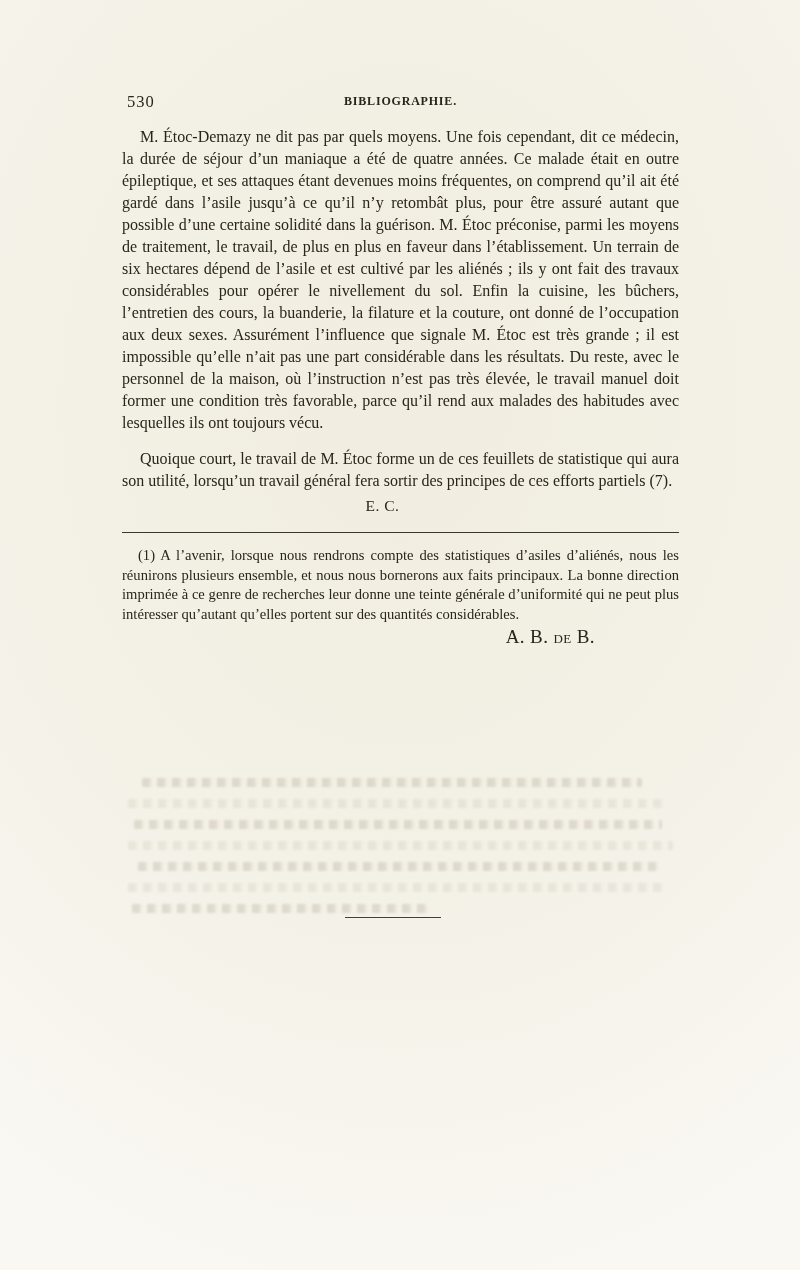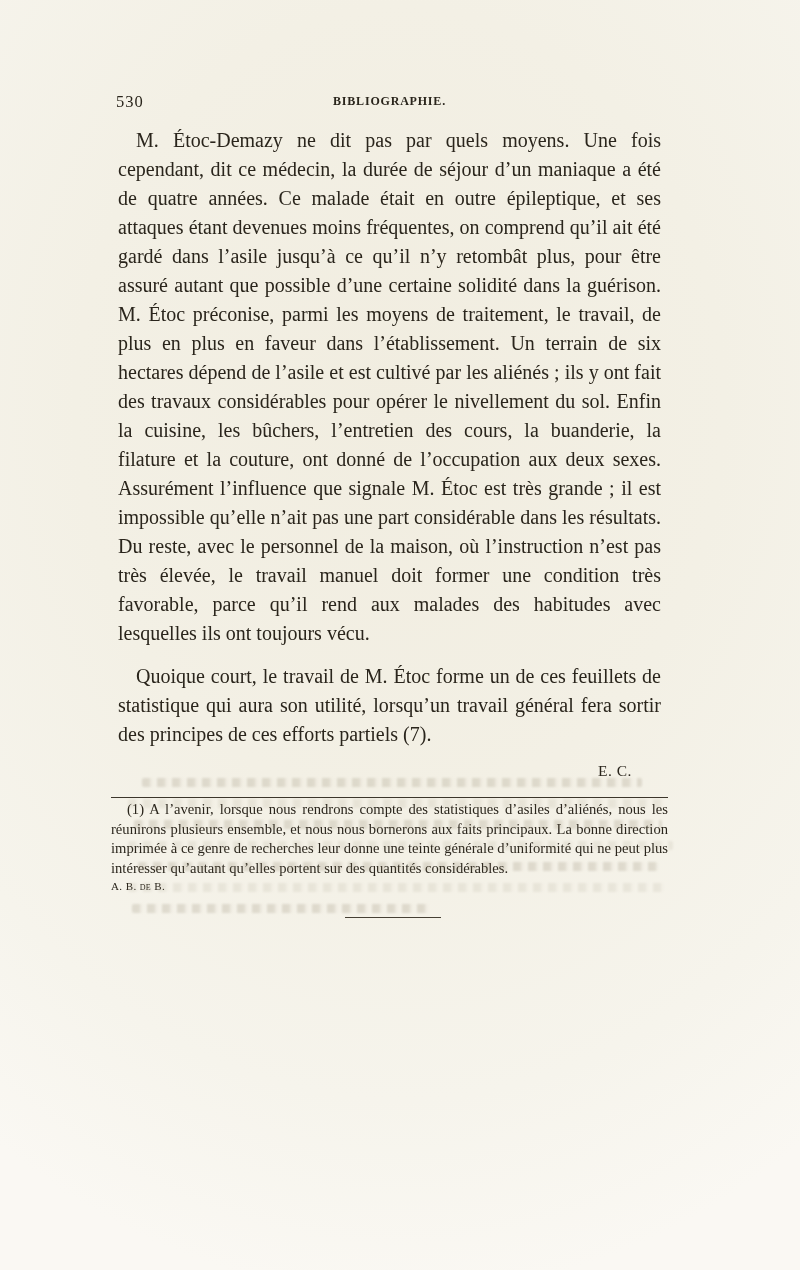--- a/index.html
+++ b/index.html
@@ -18,21 +18,21 @@
     width: 800px;
     height: 1270px;
     background:
       radial-gradient(ellipse 90% 70% at 50% 32%,
         #f1ede0 0%, #f3f0e5 45%, #f6f4ec 78%, #faf8f3 100%);
     font-family: "Liberation Serif", "DejaVu Serif", serif;
     color: #2a251c;
   }
   .content {
     position: absolute;
-    left: 111px;
+    left: 122px;
     top: 92px;
     width: 557px;
   }
   .header {
     position: relative;
     height: 22px;
     margin-bottom: 12px;
   }
   .page-number {
     position: absolute;
@@ -45,53 +45,54 @@
     position: absolute;
     left: 0;
     right: 0;
     top: 2px;
     text-align: center;
     font-weight: 700;
     font-size: 12px;
     letter-spacing: 0.8px;
   }
   p.body-para {
-    margin: 7px;
-    font-size: 20px;
-    line-height: 29px;
+    margin: 0;
+    font-size: 16px;
+    line-height: 22px;
     text-align: justify;
     text-indent: 18px;
   }
   p.body-para + p.body-para {
     margin-top: 14px;
   }
   .signature {
-    margin-top: 13px;
-    text-align: right;
+    margin-top: 5px;
+    text-align: center;
     padding-right: 36px;
     font-size: 15.5px;
     letter-spacing: 0.5px;
   }
   .footnote-rule {
     margin: 17px 0 0 0;
     border: none;
     border-top: 1.3px solid #3c362b;
     width: 100%;
   }
   p.footnote {
-    margin: 2px 0 0 0;
+    margin: 13px 0 0 0;
     font-size: 14.6px;
     line-height: 19.6px;
     text-align: justify;
     text-indent: 16px;
   }
   .footnote-signature {
     margin-top: 2px;
+    text-align: right;
     padding-right: 84px;
-    font-size: 11px;
+    font-size: 19px;
     font-variant: small-caps;
     letter-spacing: 0.4px;
   }
   
   .ghost-area {
     position: absolute;
     left: 128px;
     top: 778px;
     width: 548px;
   }

